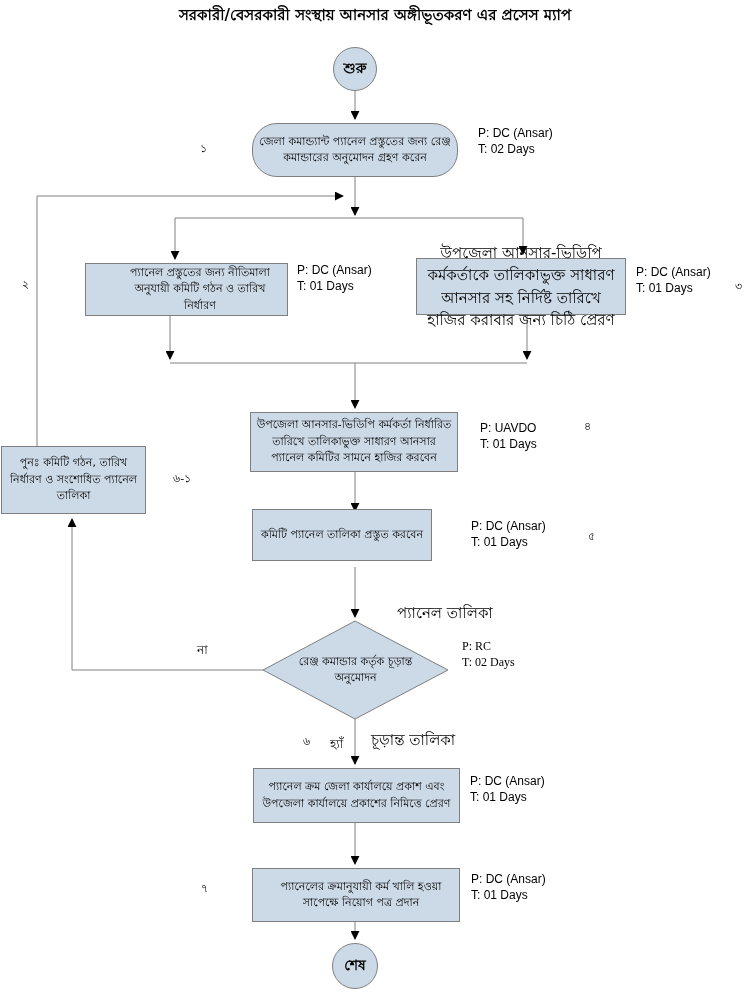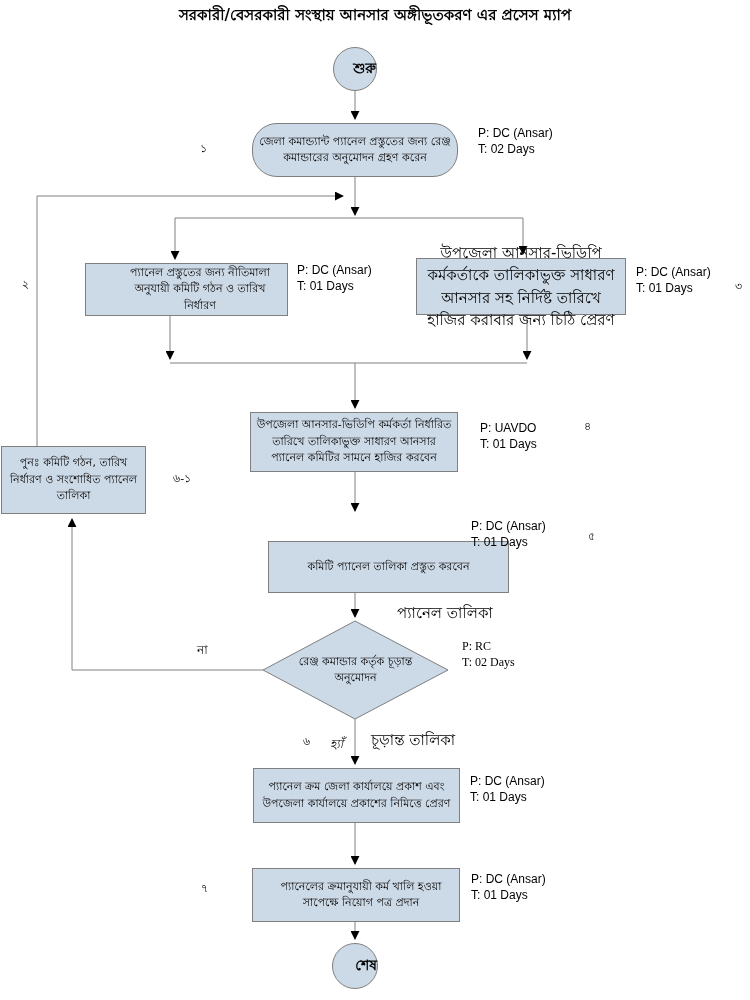--- a/index.html
+++ b/index.html
@@ -13,21 +13,21 @@
   *{margin:0;padding:0;box-sizing:border-box;}
   body{background:var(--background);font-family:"DejaVu Sans","Liberation Sans",sans-serif;color:var(--text);}
   .canvas{position:relative;width:750px;height:1000px;background:var(--background);overflow:hidden;}
   .title{position:absolute;left:0;top:3px;width:100%;text-align:center;font-size:15px;font-weight:bold;}
   svg.lines{position:absolute;left:0;top:0;width:750px;height:1000px;}
   svg.lines path.conn{fill:none;stroke:var(--connector);stroke-width:1;}
   .node{position:absolute;background:var(--node-fill);border:1px solid var(--node-border);
         display:flex;align-items:center;justify-content:center;text-align:center;
         font-size:11px;line-height:1.5;padding:2px 5px;}
   .terminal{position:absolute;background:var(--node-fill);border:1px solid var(--node-border);
-        border-radius:50%;display:flex;align-items:center;justify-content:flex-end;
+        border-radius:50%;display:flex;align-items:center;justify-content:center;
         font-size:14px;font-weight:bold;}
   .diamond-text{position:absolute;display:flex;align-items:center;justify-content:flex-start;
         text-align:center;font-size:11px;line-height:1.5;}
   .ann{position:absolute;font-size:12px;line-height:1.3;font-family:"Liberation Sans","DejaVu Sans",sans-serif;}
   .num{position:absolute;font-size:11px;}
   .elabel{position:absolute;font-size:12px;}
   .elabel.big{font-size:15px;}
 </style>
 </head>
 <body>
@@ -73,21 +73,21 @@
   </div>
   <div class="node" style="left:85px;top:263px;width:203px;height:53px;padding-left:32px;">
     <span>প্যানেল প্রস্তুতের জন্য নীতিমালা অনুযায়ী কমিটি গঠন ও তারিখ নির্ধারণ</span>
   </div>
   <div class="node" style="left:416px;top:258px;width:210px;height:57px;font-size:15px;">
     <span>উপজেলা আনসার-ভিডিপি কর্মকর্তাকে তালিকাভুক্ত সাধারণ আনসার সহ নির্দিষ্ট তারিখে হাজির করাবার জন্য চিঠি প্রেরণ</span>
   </div>
   <div class="node" style="left:250px;top:412px;width:208px;height:60px;">
     <span>উপজেলা আনসার-ভিডিপি কর্মকর্তা নির্ধারিত তারিখে তালিকাভুক্ত সাধারণ আনসার প্যানেল কমিটির সামনে হাজির করবেন</span>
   </div>
-  <div class="node" style="left:252px;top:541px;width:241px;height:52px;margin-left:16px;">
+  <div class="node" style="left:252px;top:509px;width:180px;height:52px;">
     <span>কমিটি প্যানেল তালিকা প্রস্তুত করবেন</span>
   </div>
   <div class="node" style="left:253px;top:768px;width:207px;height:55px;text-align:center;">
     <span>প্যানেল ক্রম জেলা কার্যালয়ে প্রকাশ এবং উপজেলা কার্যালয়ে প্রকাশের নিমিত্তে প্রেরণ</span>
   </div>
   <div class="node" style="left:252px;top:868px;width:208px;height:54px;padding-left:15px;">
     <span>প্যানেলের ক্রমানুযায়ী কর্ম খালি হওয়া সাপেক্ষে নিয়োগ পত্র প্রদান</span>
   </div>
   <div class="node" style="left:1px;top:446px;width:145px;height:68px;">
     <span>পুনঃ কমিটি গঠন, তারিখ নির্ধারণ ও সংশোধিত প্যানেল তালিকা</span>
@@ -133,17 +133,17 @@
   <div class="num" style="left:200px;top:140px;">১</div>
   <div class="num" style="left:22px;top:276px;">২</div>
   <div class="num" style="left:735px;top:278px;">৩</div>
   <div class="num" style="left:584px;top:418px;">৪</div>
   <div class="num" style="left:588px;top:528px;">৫</div>
   <div class="num" style="left:173px;top:470px;">৬-১</div>
   <div class="num" style="left:303px;top:733px;">৬</div>
   <div class="num" style="left:201px;top:880px;">৭</div>
 
   <div class="elabel" style="left:197px;top:641px;">না</div>
-  <div class="elabel" style="left:330px;top:735px;font-style:italic;">হ্যাঁ</div>
+  <div class="elabel" style="left:330px;top:735px;">হ্যাঁ</div>
   <div class="elabel big" style="left:397px;top:601px;">প্যানেল তালিকা</div>
   <div class="elabel big" style="left:371px;top:728px;">চূড়ান্ত তালিকা</div>
 
 </div>
 
 </body></html>

